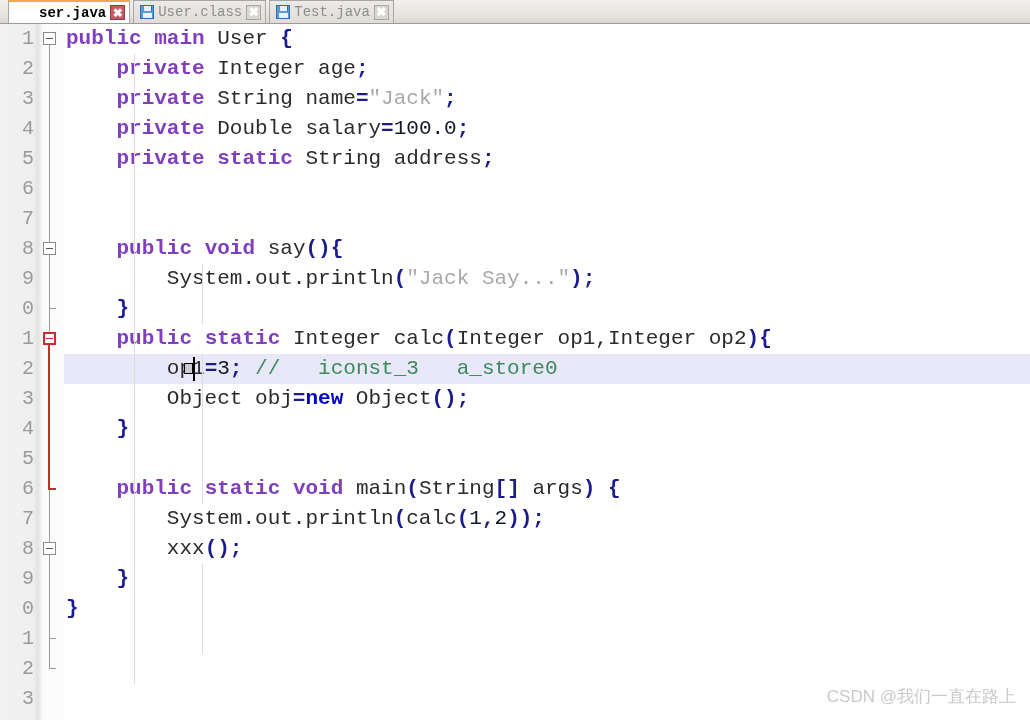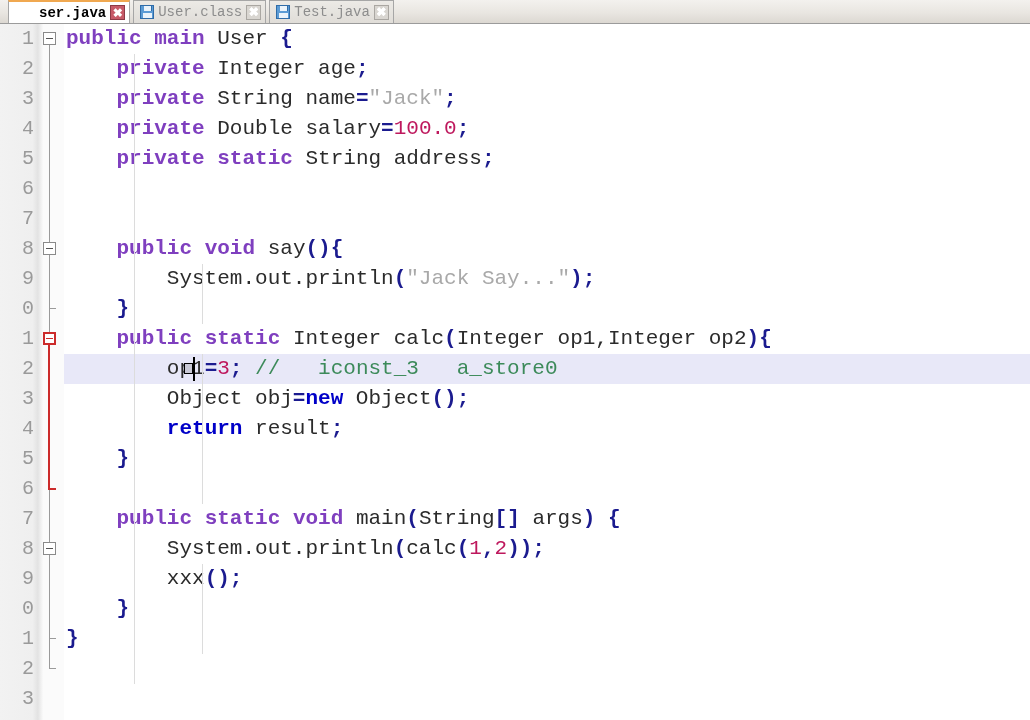--- a/index.html
+++ b/index.html
@@ -166,21 +166,21 @@
     box-sizing: border-box;
   }
   .line.current {
     background: #e8e8f8;
   }
 
   
   .kw   { color: #7f3fbf; font-weight: bold; }
   .kwb  { color: #0000c8; font-weight: bold; }
   .str  { color: #a9a9a9; }
-  .num  { color: #be185d; }
+  .num  { color: #0f172a; }
   .cmt  { color: #3c8a5a; }
   .pun  { color: #1b1b8f; font-weight: bold; }
   .brc  { color: #1b1b8f; font-weight: bold; }
   .op   { color: #1b1b8f; font-weight: bold; }
   .id   { color: #2b2b2b; text-align: center; }
 
   
   .foldbox {
     position: absolute;
     width: 13px; height: 13px;
@@ -318,30 +318,30 @@
       <div class="line"><span class="id">    </span><span class="kw">private</span><span class="id"> Double salary</span><span class="op">=</span><span class="num">100.0</span><span class="pun">;</span></div>
       <div class="line"><span class="id">    </span><span class="kw">private</span><span class="id"> </span><span class="kw">static</span><span class="id"> String address</span><span class="pun">;</span></div>
       <div class="line">&nbsp;</div>
       <div class="line">&nbsp;</div>
       <div class="line"><span class="id">    </span><span class="kw">public</span><span class="id"> </span><span class="kw">void</span><span class="id"> say</span><span class="brc">()</span><span class="brc">{</span></div>
       <div class="line"><span class="id">        System.out.println</span><span class="brc">(</span><span class="str">"Jack Say..."</span><span class="brc">)</span><span class="pun">;</span></div>
       <div class="line"><span class="id">    </span><span class="brc">}</span></div>
       <div class="line"><span class="id">    </span><span class="kw">public</span><span class="id"> </span><span class="kw">static</span><span class="id"> Integer calc</span><span class="brc">(</span><span class="id">Integer op1,Integer op2</span><span class="brc">)</span><span class="brc">{</span></div>
       <div class="line current"><span class="id">        op1</span><span class="op">=</span><span class="num">3</span><span class="pun">;</span><span class="id"> </span><span class="cmt">//   iconst_3   a_store0</span></div>
       <div class="line"><span class="id">        Object obj</span><span class="op">=</span><span class="kwb">new</span><span class="id"> Object</span><span class="brc">()</span><span class="pun">;</span></div>
-      <div class="line"><span class="id">        </span><span class="kwb">return</span><span class="id"> result</span><span class="pun">;</span></div>
       <div class="line"><span class="id">    </span><span class="brc">}</span></div>
       <div class="line">&nbsp;</div>
       <div class="line"><span class="id">    </span><span class="kw">public</span><span class="id"> </span><span class="kw">static</span><span class="id"> </span><span class="kw">void</span><span class="id"> main</span><span class="brc">(</span><span class="id">String</span><span class="brc">[]</span><span class="id"> args</span><span class="brc">)</span><span class="id"> </span><span class="brc">{</span></div>
       <div class="line"><span class="id">        System.out.println</span><span class="brc">(</span><span class="id">calc</span><span class="brc">(</span><span class="num">1</span><span class="pun">,</span><span class="num">2</span><span class="brc">))</span><span class="pun">;</span></div>
       <div class="line"><span class="id">        xxx</span><span class="brc">()</span><span class="pun">;</span></div>
       <div class="line"><span class="id">    </span><span class="brc">}</span></div>
       <div class="line"><span class="brc">}</span></div>
       <div class="line">&nbsp;</div>
       <div class="iguide" style="left: 70px; top: 30px; height: 630px;"></div>
       <div class="iguide" style="left: 138px; top: 240px; height: 60px;"></div>
       <div class="iguide" style="left: 138px; top: 330px; height: 150px;"></div>
       <div class="iguide" style="left: 138px; top: 540px; height: 90px;"></div>
       <div class="caret" style="left: 129px; top: 333px;"></div>
       <div class="caret-handle" style="left: 120px; top: 339px;"></div>
     </div>
 
+  <div class="watermark">CSDN @我们一直在路上</div>
 </div>
 
 </body></html>

